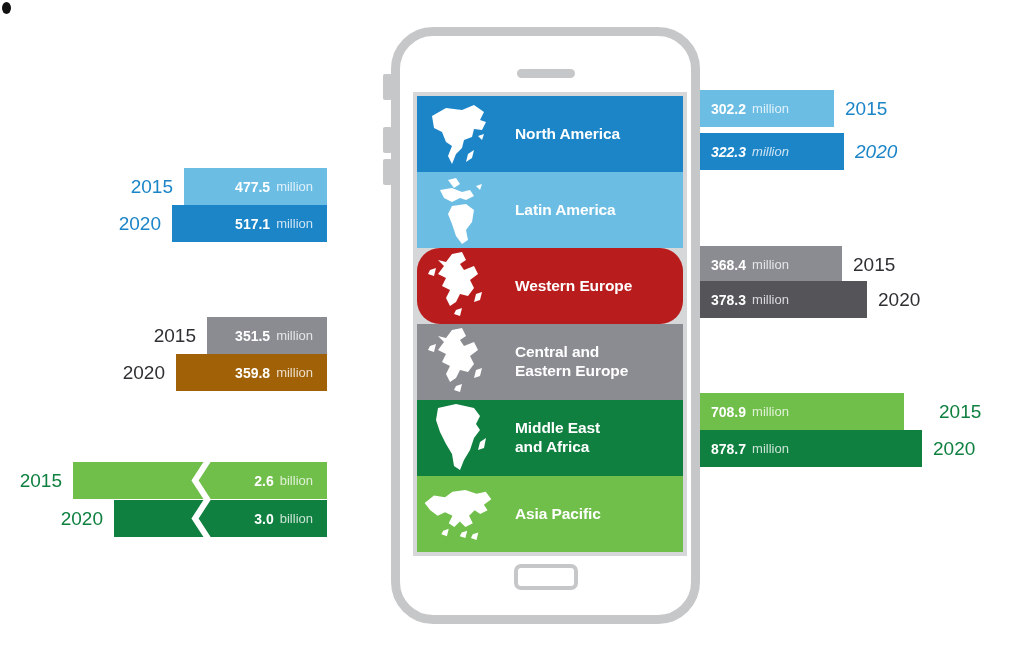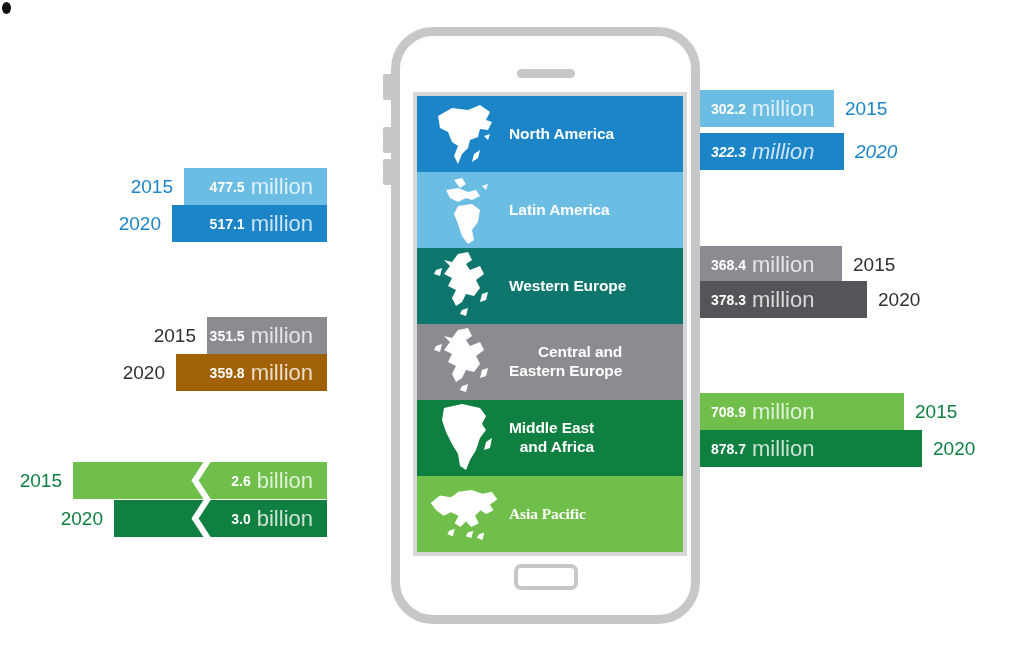--- a/index.html
+++ b/index.html
@@ -37,22 +37,22 @@
   .btn-side.b2 { top:91px;  height:26px; }
   .btn-side.b3 { top:123px; height:26px; }
 
   .screen {
     position:absolute; left:13px; top:56px; width:274px; height:464px;
     background:#d6d7d8; padding:4px;
   }
   .screen-inner { width:100%; height:100%; display:flex; flex-direction:column; }
 
   .region-row {
-    flex:1 1 0; display:flex; align-items:center; gap:8px;
-    padding-left:10px; position:relative; min-height:0;text-align:right;
+    flex:1 1 0; display:flex; align-items:center; gap:20px;
+    padding-left:4px; position:relative; min-height:0;
   }
   .region-icon { width:74px; height:76px; flex:0 0 74px; display:flex; align-items:center; justify-content:center; }
   .region-icon svg { width:100%; height:100%; display:block; }
   .region-label {
     color:#ffffff; font-size:15.5px; font-weight:bold; line-height:1.22;
     letter-spacing:-0.1px; white-space:pre-line;
   }
 
   
   .bar-row { position:absolute; display:flex; align-items:center; height:37px; }
@@ -60,21 +60,21 @@
   .bar-row.left  { right:697px; justify-content:flex-end; flex-direction:row-reverse; }
 
   .bar {
     height:37px; display:flex; align-items:center; position:relative;
     white-space:nowrap; overflow:visible;
   }
   .bar .val {
     font-size:14px; font-weight:bold; color:#ffffff; padding-left:14px;
   }
   .bar .unit {
-    font-size:22px; font-weight:normal; color:#ffffff; opacity:.78;
+    font-size:13px; font-weight:normal; color:#ffffff; opacity:.78;
     margin-left:6px; padding-right:14px;
   }
   .bar.align-right { justify-content:flex-end; }
   .year {
     font-size:19px; font-weight:normal; line-height:1;
   }
   .bar-row.right .year { margin-left:11px; }
   .bar-row.left  .year { margin-right:11px; }
 
   
@@ -138,21 +138,21 @@
         </div>
         <span class="year" style="color: rgb(47, 48, 51);">2015</span>
       </div>
       <div class="bar-row left" style="top: 354px;">
         <div class="bar align-right" style="width: 151px; background: #a16207;">
           <span class="val">359.8</span>
           <span class="unit">million</span>
         </div>
         <span class="year" style="color: rgb(47, 48, 51);">2020</span>
       </div>
-      <div class="bar-row right" style="top: 393px;">
+      <div class="bar-row right" style="top: 393px; gap: 24px;">
         <div class="bar" style="width: 207px; background: rgb(112, 191, 74);">
           <span class="val">708.9</span>
           <span class="unit">million</span>
         </div>
         <span class="year" style="color: rgb(15, 128, 64);">2015</span>
       </div>
       <div class="bar-row right" style="top: 430px;">
         <div class="bar" style="width: 225px; background: rgb(15, 128, 64);">
           <span class="val">878.7</span>
           <span class="unit">million</span>
@@ -202,21 +202,21 @@
             <span class="region-label">North America</span>
           </div>
           <div class="region-row" style="background: rgb(108, 189, 228);">
             <span class="region-icon">
               <svg viewBox="0 0 72 76" xmlns="http://www.w3.org/2000/svg">
                 <path fill="#ffffff" d="M26 8 L34 6 L38 12 L32 16 Z M18 18 L30 16 L40 20 L48 18 L52 24 L44 28 L38 26 L30 30 L22 26 Z M30 34 L44 32 L52 38 L50 50 L44 58 L46 68 L40 72 L34 64 L30 52 L26 42 Z M54 14 L60 12 L58 18 Z"></path>
               </svg>
             </span>
             <span class="region-label">Latin America</span>
           </div>
-          <div class="region-row" style="background: #0f766e;">
+          <div class="region-row" style="background: #b91c1c; border-radius: 23px;">
             <span class="region-icon">
               <svg viewBox="0 0 72 76" xmlns="http://www.w3.org/2000/svg">
                 <path fill="#ffffff" d="M30 6 L40 4 L44 12 L38 16 L42 22 L52 18 L56 26 L48 32 L52 40 L46 48 L38 46 L34 54 L28 58 L24 50 L28 42 L20 38 L24 30 L16 26 L22 18 L16 12 L24 14 Z M8 22 L14 20 L12 28 L6 26 Z M54 46 L60 44 L58 52 L52 54 Z M34 62 L40 60 L38 68 L32 66 Z"></path>
               </svg>
             </span>
             <span class="region-label">Western Europe</span>
           </div>
           <div class="region-row" style="background: rgb(138, 140, 145);">
             <span class="region-icon">
               <svg viewBox="0 0 72 76" xmlns="http://www.w3.org/2000/svg">
@@ -228,21 +228,21 @@
           </div>
           <div class="region-row" style="background: rgb(15, 128, 64);">
             <span class="region-icon">
               <svg viewBox="0 0 72 76" xmlns="http://www.w3.org/2000/svg">
                 <path fill="#ffffff" d="M16 8 L34 4 L52 8 L58 16 L54 24 L58 30 L52 38 L48 50 L42 60 L38 70 L32 66 L30 54 L24 44 L18 32 L14 20 Z M58 42 L64 38 L62 48 L56 50 Z"></path>
               </svg>
             </span>
             <span class="region-label">Middle East
 and Africa</span>
           </div>
-          <div class="region-row" style="background: rgb(112, 191, 74); font-family: Liberation Serif, serif;">
+          <div class="region-row" style="background: rgb(112, 191, 74);">
             <span class="region-icon">
               <svg viewBox="0 0 80 72" xmlns="http://www.w3.org/2000/svg">
                 <path fill="#ffffff" d="M4 24 L14 16 L26 18 L34 12 L48 10 L60 14 L70 12 L76 20 L68 26 L72 32 L64 36 L58 32 L52 38 L56 46 L48 50 L42 44 L36 50 L30 46 L34 38 L26 34 L18 38 L10 32 Z M44 56 L50 54 L48 62 L42 60 Z M56 58 L62 56 L60 64 L54 62 Z M24 54 L30 52 L28 60 L22 58 Z"></path>
               </svg>
             </span>
             <span class="region-label">Asia Pacific</span>
           </div>
         </div>
     </div>
 

